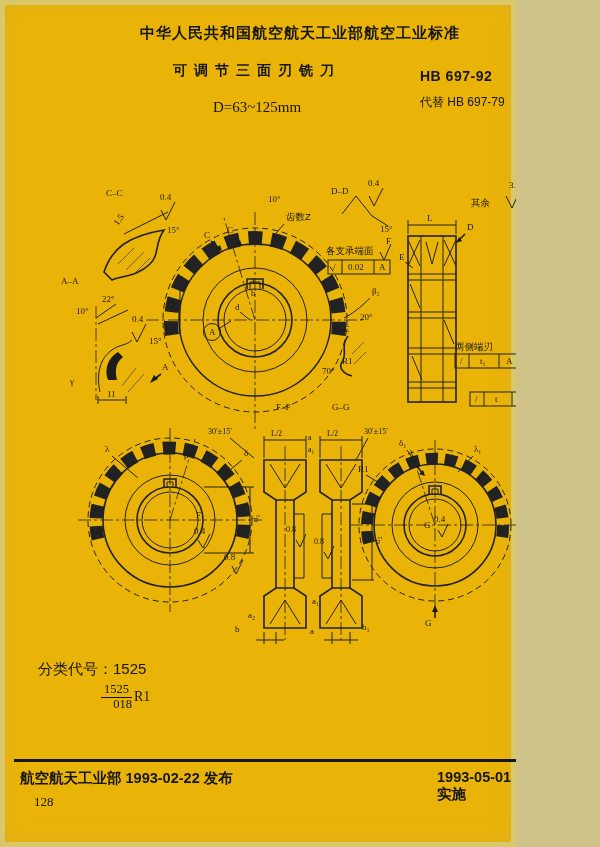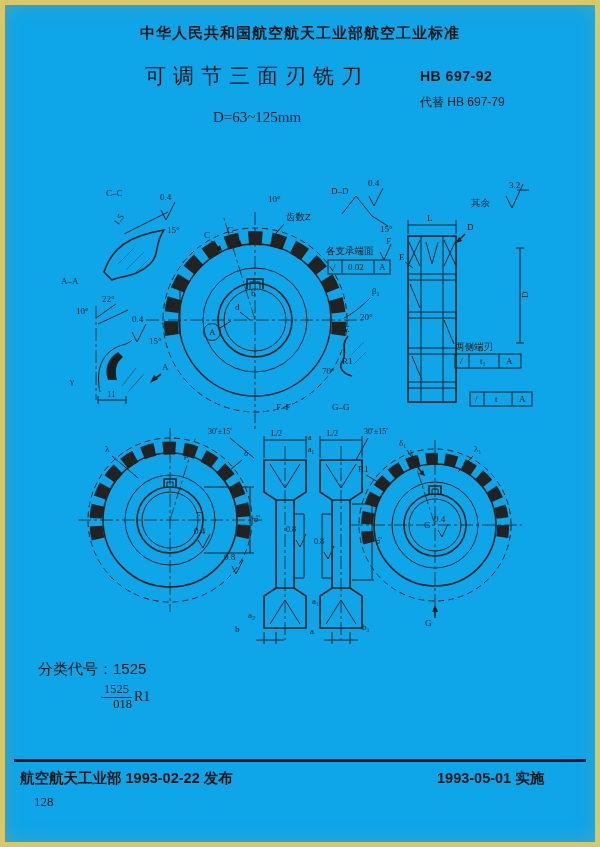--- a/index.html
+++ b/index.html
@@ -1,22 +1,22 @@
 <!DOCTYPE html>
 <html><head>
 <meta charset="utf-8">
 <style>
   html,body{margin:0;padding:0;background:#cfc38a;}
-  #page{position:relative;width:600px;height:847px;background:#0ea5e9;
+  #page{position:relative;width:516px;height:847px;background:#eab308;
         box-shadow:inset 0 0 0 5px #d8c76b, inset 0 0 22px rgba(190,170,80,.45);
         font-family:"Liberation Sans",sans-serif;color:#161616;overflow:hidden;}
   .abs{position:absolute;}
   #hdr{top:24px;left:0;width:600px;text-align:center;font-size:15px;font-weight:bold;letter-spacing:1px;}
   #titleblk{top:62px;left:92px;width:330px;text-align:center;}
-  #title{font-size:21px;font-weight:normal;letter-spacing:7px;}
+  #title{font-size:14px;font-weight:bold;letter-spacing:7px;}
   #subtitle{font-size:15px;margin-top:19px;font-family:"Liberation Serif",serif;}
   #stdblk{top:68px;left:420px;width:160px;}
   #stdno{font-size:14px;font-weight:bold;letter-spacing:.5px;}
   #replaces{font-size:12px;margin-top:10px;}
   #classcode{top:660px;left:38px;font-size:15px;}
   #examplerow{top:683px;left:55px;width:480px;display:flex;align-items:center;font-size:13px;}
   .frac{display:inline-block;text-align:right;font-family:"Liberation Serif",serif;font-size:12.5px;line-height:1.1;margin-left:46px;}
   .frac .top{display:block;border-bottom:1.2px solid #111;padding:0 3px;}
   .sfx{font-family:"Liberation Serif",serif;font-size:14px;margin-left:2px;}
   #rule{top:759px;left:14px;width:572px;height:3px;background:#151515;}

